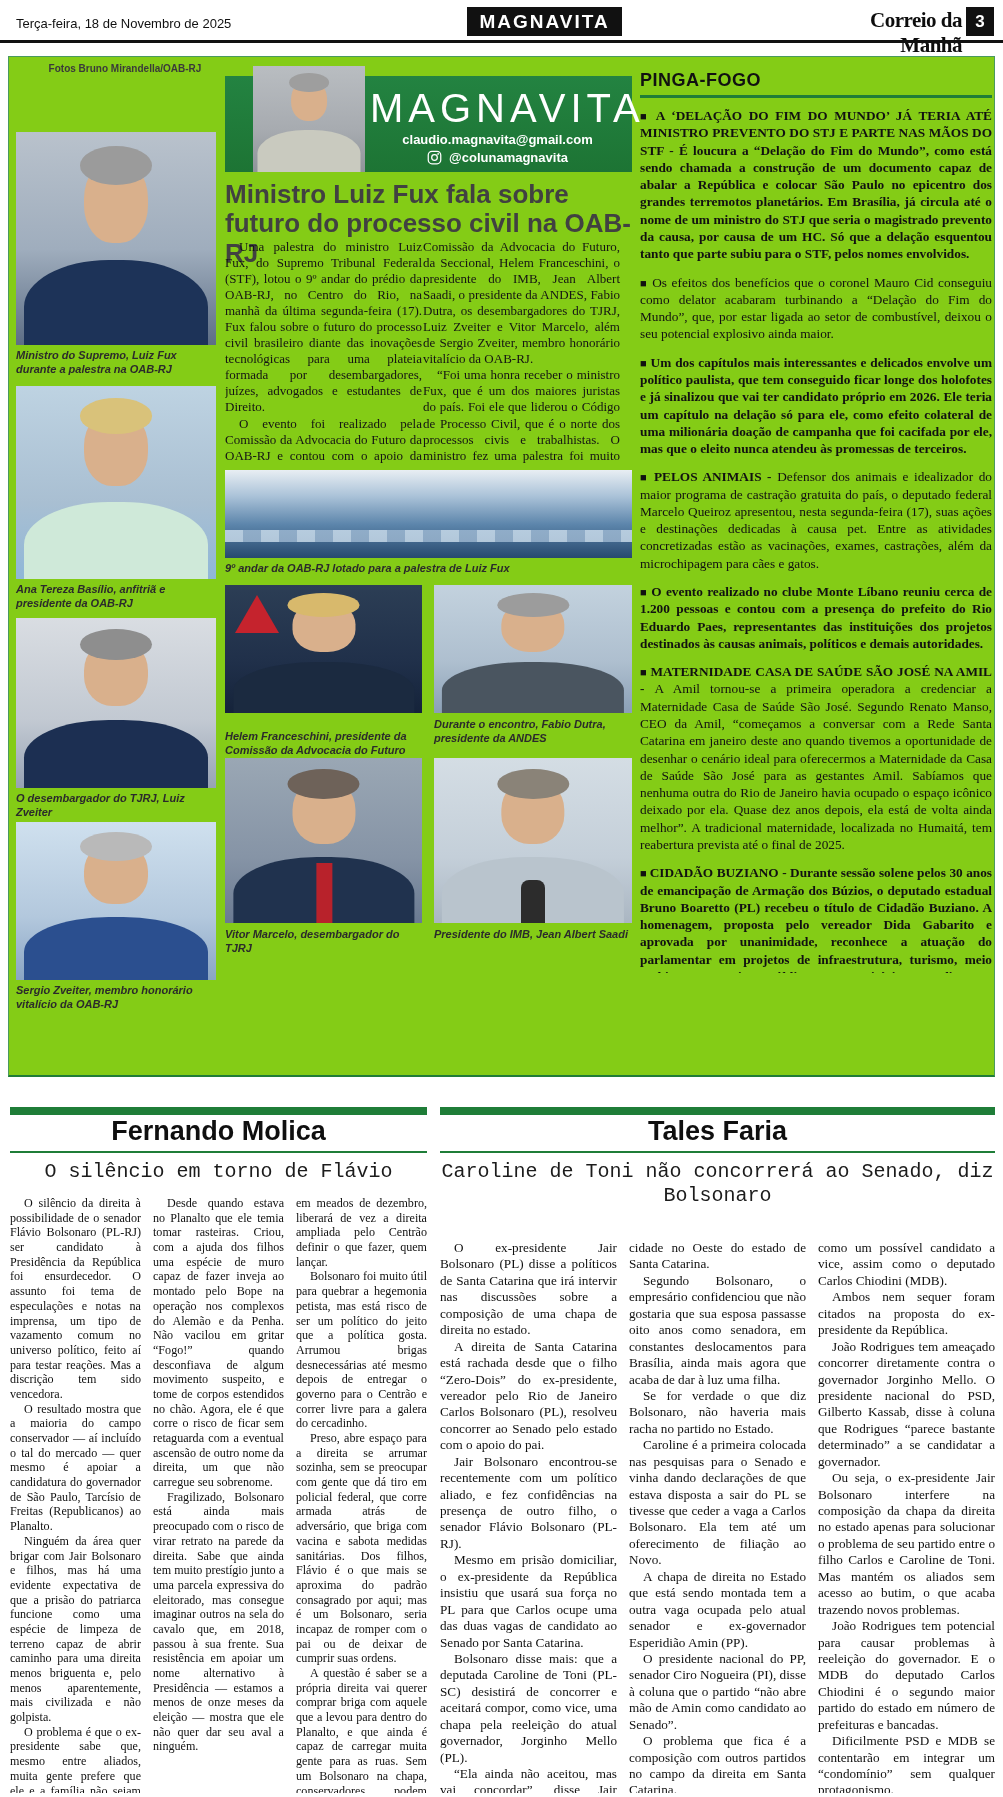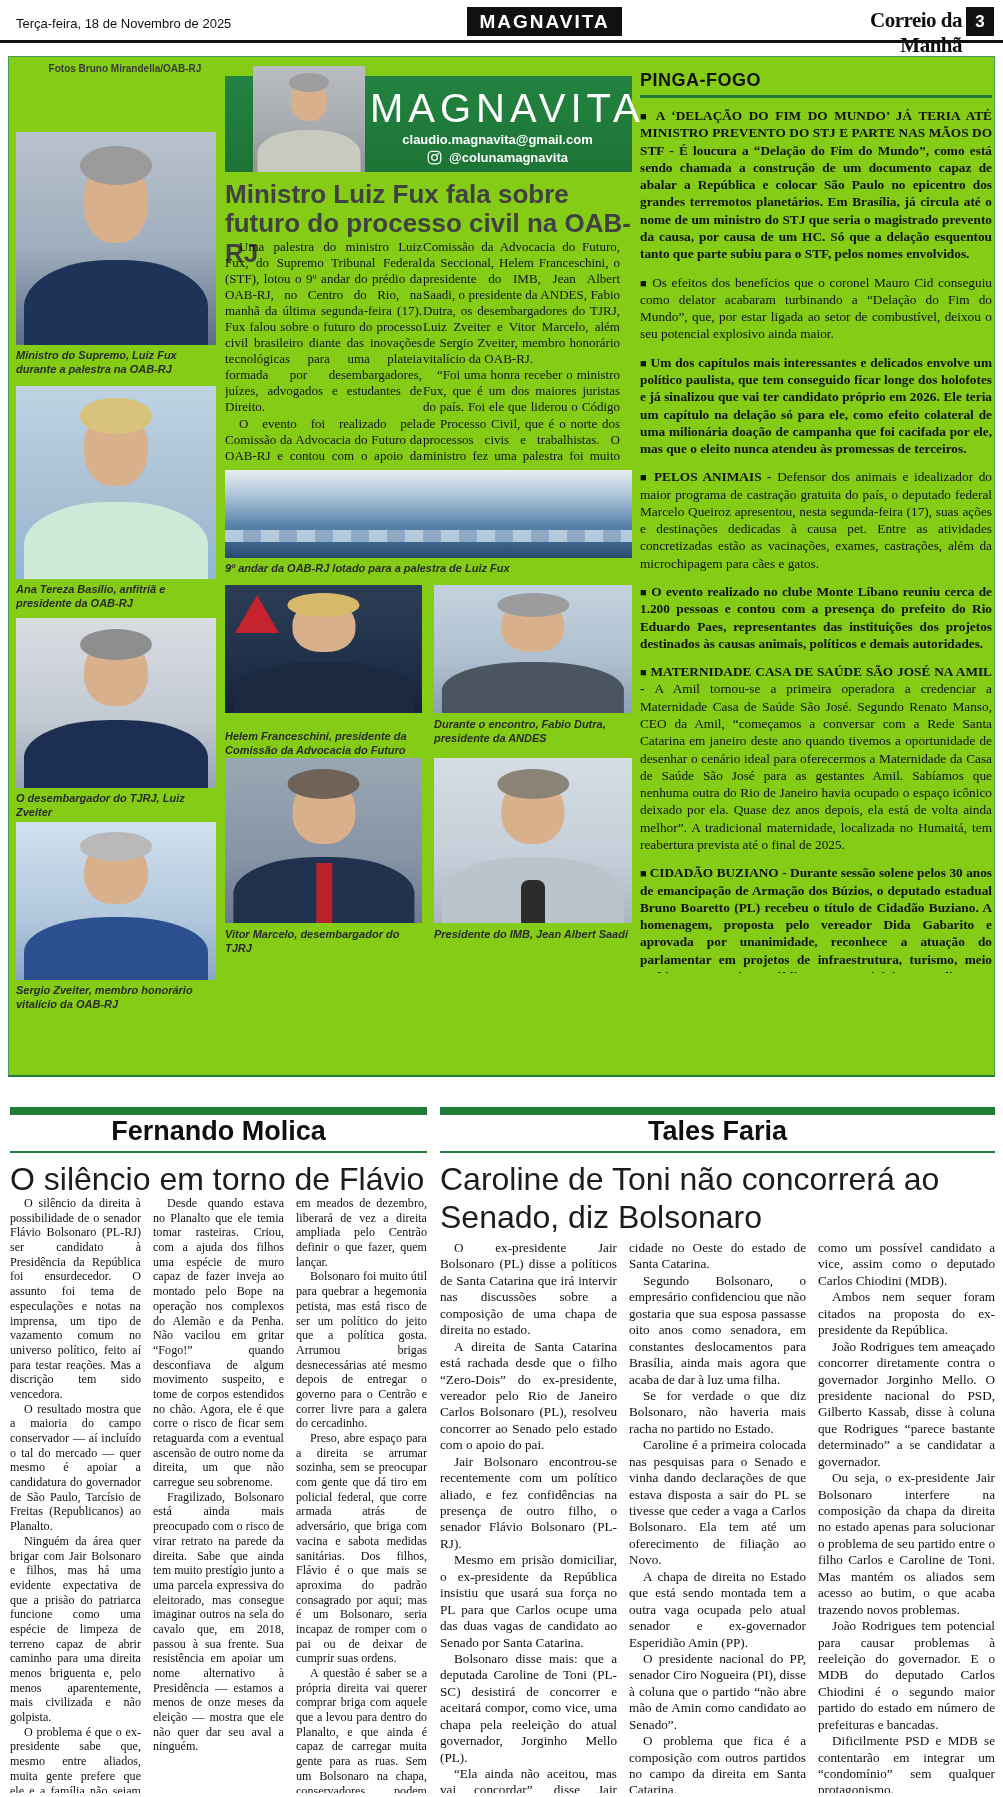--- a/index.html
+++ b/index.html
@@ -70,21 +70,21 @@
       font-family:"Liberation Serif",serif;font-size:13.3px;line-height:1.3;text-align:justify;color:#111;}
   .pf-items .pf-item{margin-bottom:11px;}
   .pf-item p::before{content:"■  ";font-size:11px;}
   .pf-item .lead{font-weight:700;}
   .pf-item.b{font-weight:700;}
 
   
   .op-bar{position:absolute;height:8px;background:var(--green);}
   .op-name{position:absolute;text-align:center;font-size:27px;font-weight:700;color:#0f0f0f;}
   .op-line{position:absolute;height:2px;background:var(--green);}
-  .op-head{position:absolute;text-align:left;font-size:32px;line-height:1.2;font-weight:500;color:#1c1c1c;}
+  .op-head{position:absolute;text-align:center;font-size:20px;line-height:1.2;font-weight:500;color:#1c1c1c;font-family:Liberation Mono, monospace;}
   .bt-cols{position:absolute;display:flex;overflow:hidden;font-family:"Liberation Serif",serif;text-align:justify;color:#101010;}
   #molica-cols{left:10px;top:1196px;width:417px;height:597px;gap:12px;font-size:12.1px;line-height:1.215;}
   #molica-cols .col{width:131px;}
   #faria-cols{left:440px;top:1240px;width:555px;height:553px;gap:12px;font-size:13.2px;line-height:1.245;}
   #faria-cols .col{width:177px;}
 
   .ig-svg{width:15px;height:15px;display:block;}
 </style>
 </head>
 <body>

